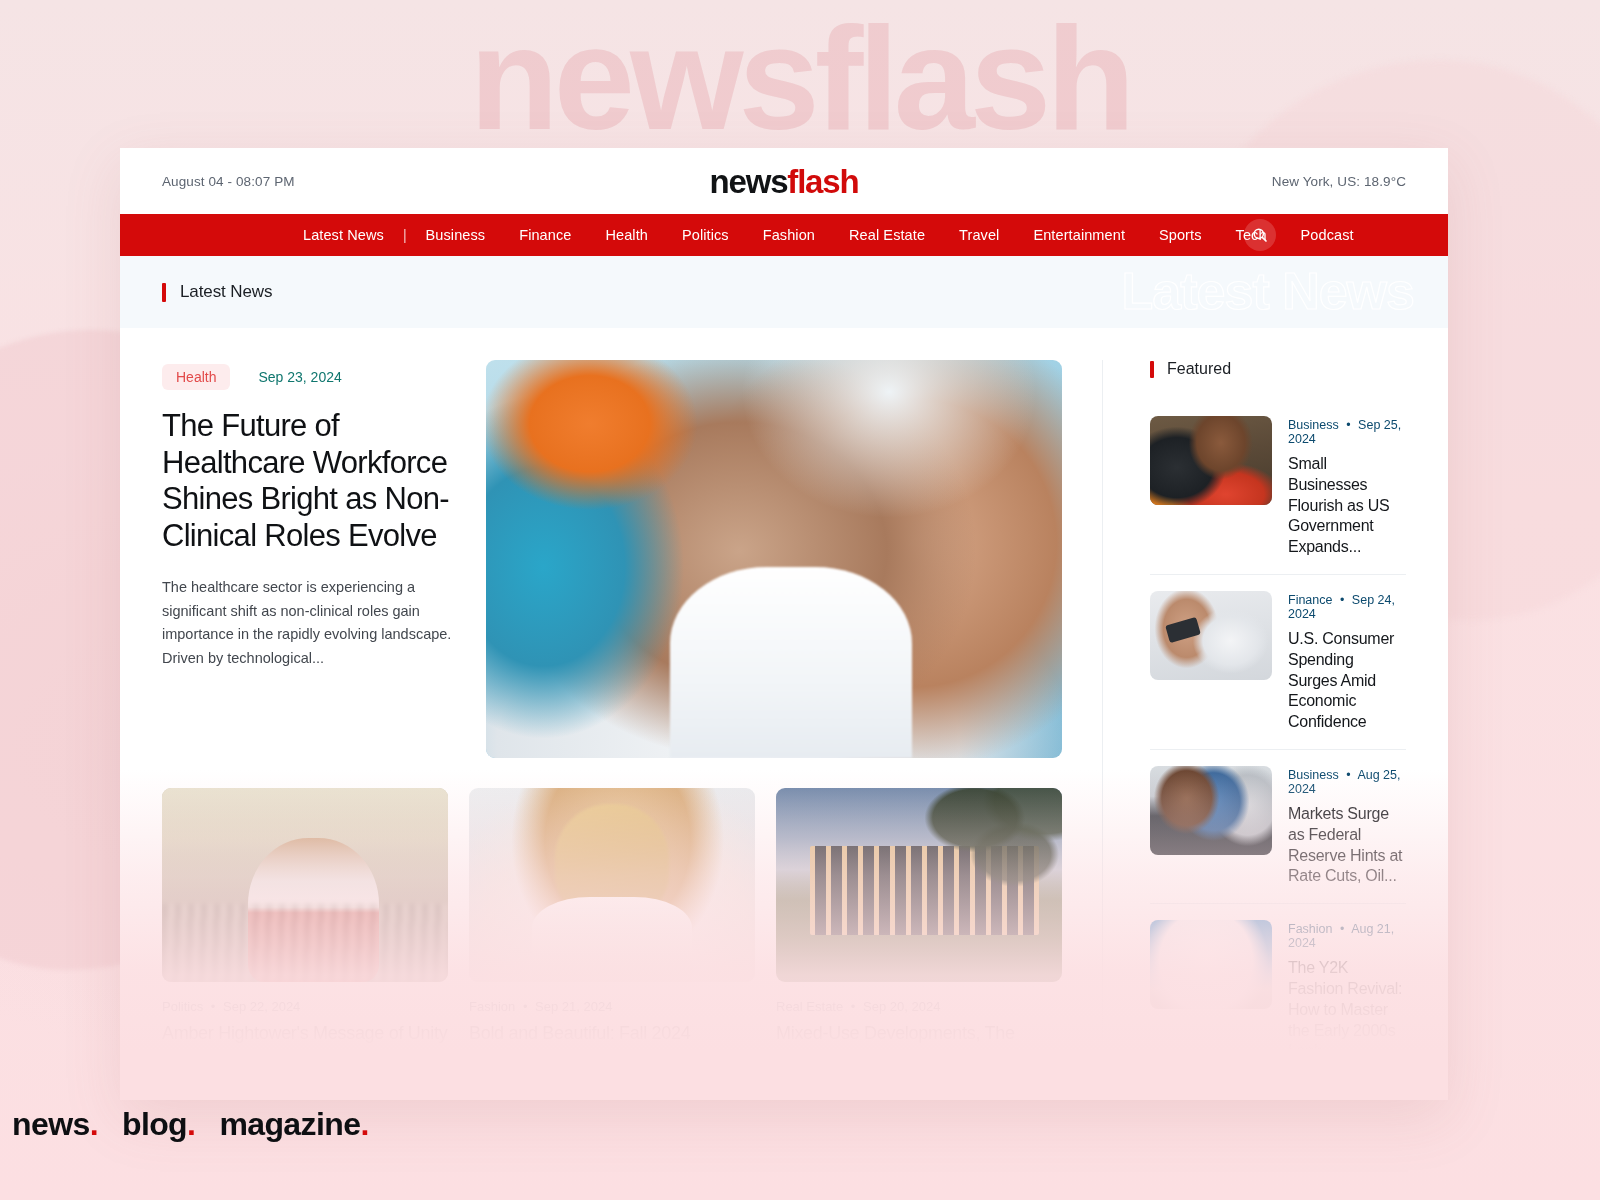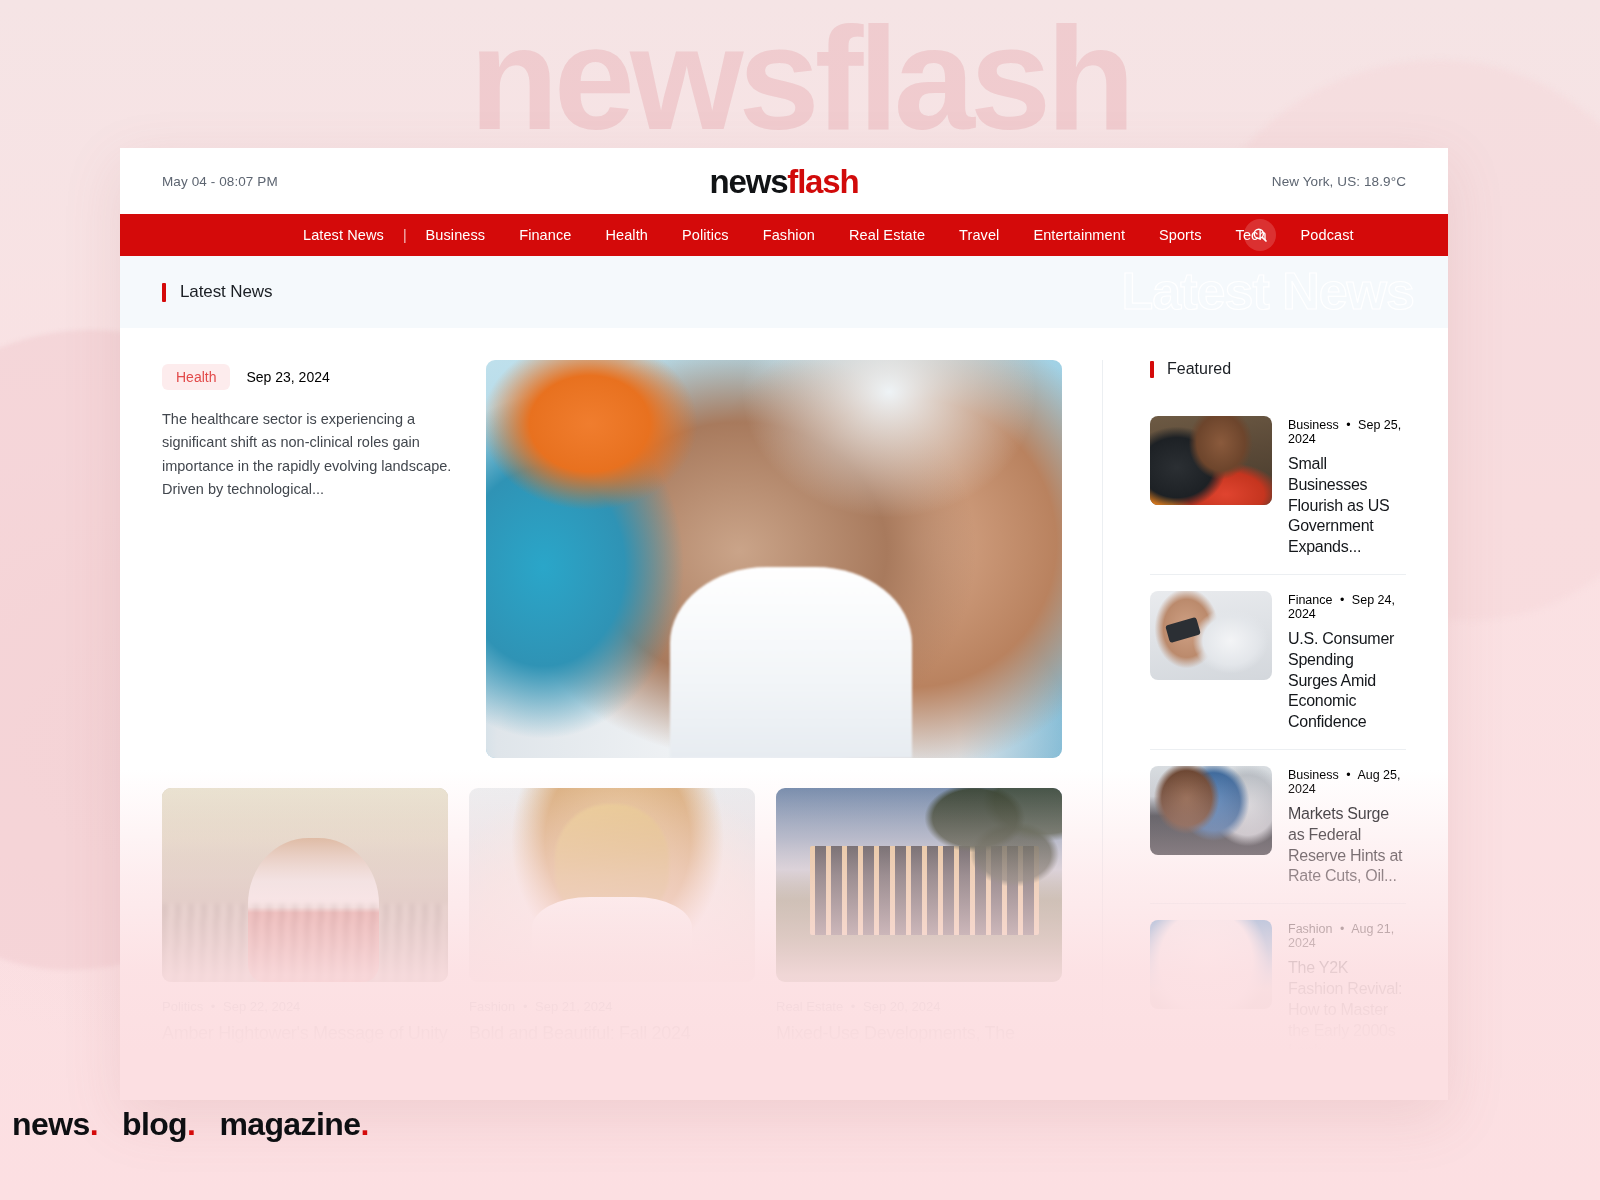--- a/index.html
+++ b/index.html
@@ -210,21 +210,21 @@
     margin-bottom: 18px;
   }
   .pill {
     background: #fdeced;
     color: #e24a4a;
     font-size: 14px;
     padding: 6px 14px;
     border-radius: 6px;
     line-height: 1;
   }
-  .kdate { font-size: 14px; color: #000000; }
+  .kdate { font-size: 14px; color: #0f766e; margin-left: 12px; }
   .hero-title {
     font-size: 31px;
     line-height: 1.18;
     font-weight: 400;
     letter-spacing: -.7px;
     color: #0f1114;
     margin-bottom: 22px;
   }
   .hero-excerpt {
     font-size: 14.5px;
@@ -288,21 +288,21 @@
   .feat-thumb {
     width: 122px; height: 89px;
     flex: 0 0 122px;
     border-radius: 8px;
     overflow: hidden;
     position: relative;
   }
   .feat-body { flex: 1 1 auto; padding-top: 2px; }
   .feat-meta {
     font-size: 12.5px;
-    color: #000000;
+    color: #0c4a6e;
     margin-bottom: 7px;
   }
   .feat-meta .dot { padding: 0 4px; }
   .feat-title {
     font-size: 16px;
     line-height: 1.3;
     color: #14171b;
     letter-spacing: -.25px;
     margin-top: 8px;
   }
@@ -492,21 +492,21 @@
 </head>
 <body>
 
 <div id="bg"></div>
 
 <div id="wm-brand">newsflash</div>
 
 <div id="window">
 
   <div class="topbar">
-    <div class="meta">May 04 - 08:07 PM</div>
+    <div class="meta">August 04 - 08:07 PM</div>
 
     <div class="brand">
       <span class="b1">news</span><span class="b2">flash</span>
     </div>
 
     <div class="meta right">New York, US: 18.9°C</div>
   </div>
 
   <nav class="nav">
     <div class="nav-inner">
@@ -544,20 +544,21 @@
   <div class="content">
 
     <div class="left-col">
 
       <article class="hero">
         <div class="hero-text">
           <div class="kicker">
             <span class="pill">Health</span>
             <span class="kdate">Sep 23, 2024</span>
           </div>
+          <h1 class="hero-title">The Future of Healthcare Workforce Shines Bright as Non-Clinical Roles Evolve</h1>
           <p class="hero-excerpt">The healthcare sector is experiencing a significant shift as non-clinical roles gain importance in the rapidly evolving landscape. Driven by technological...</p>
         </div>
 
         <div class="hero-media">
           <div class="ph ph-clinic"></div>
         </div>
       </article>
 
       <div class="card-row">
 

